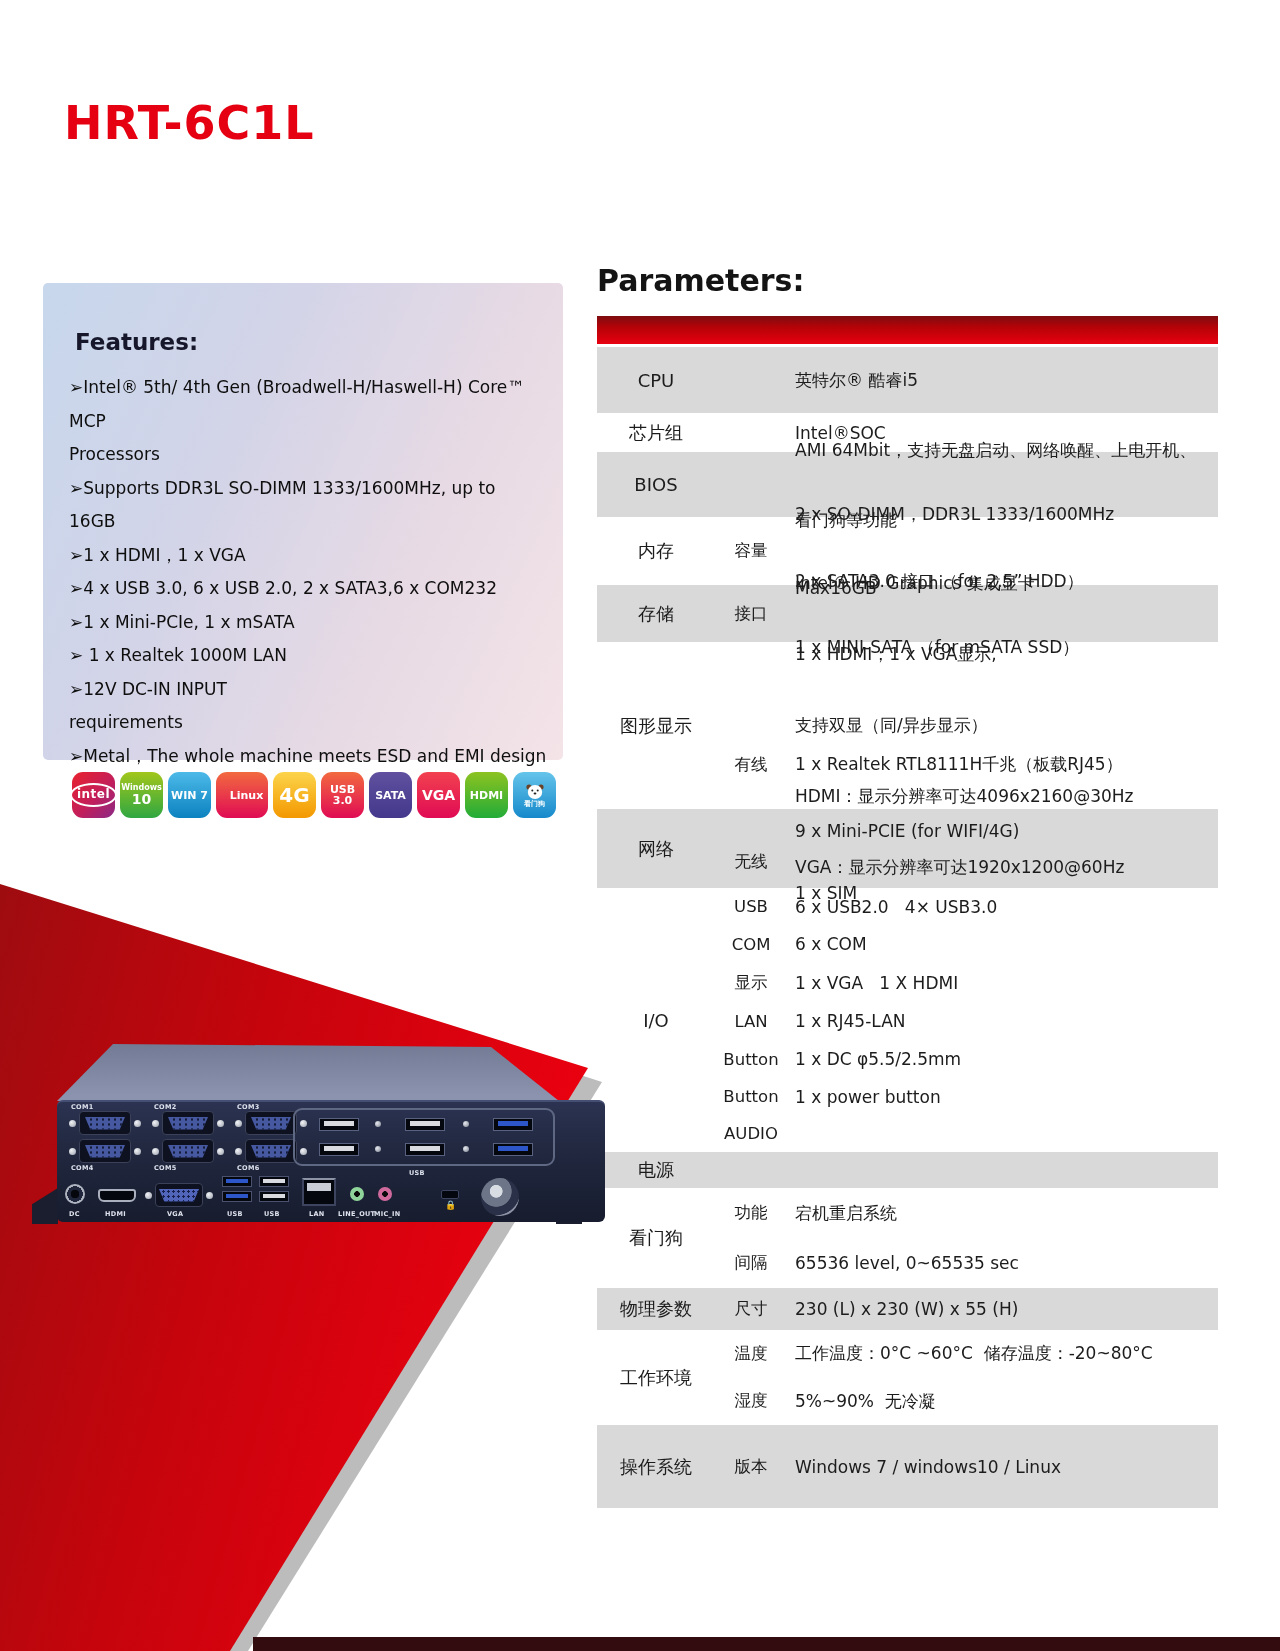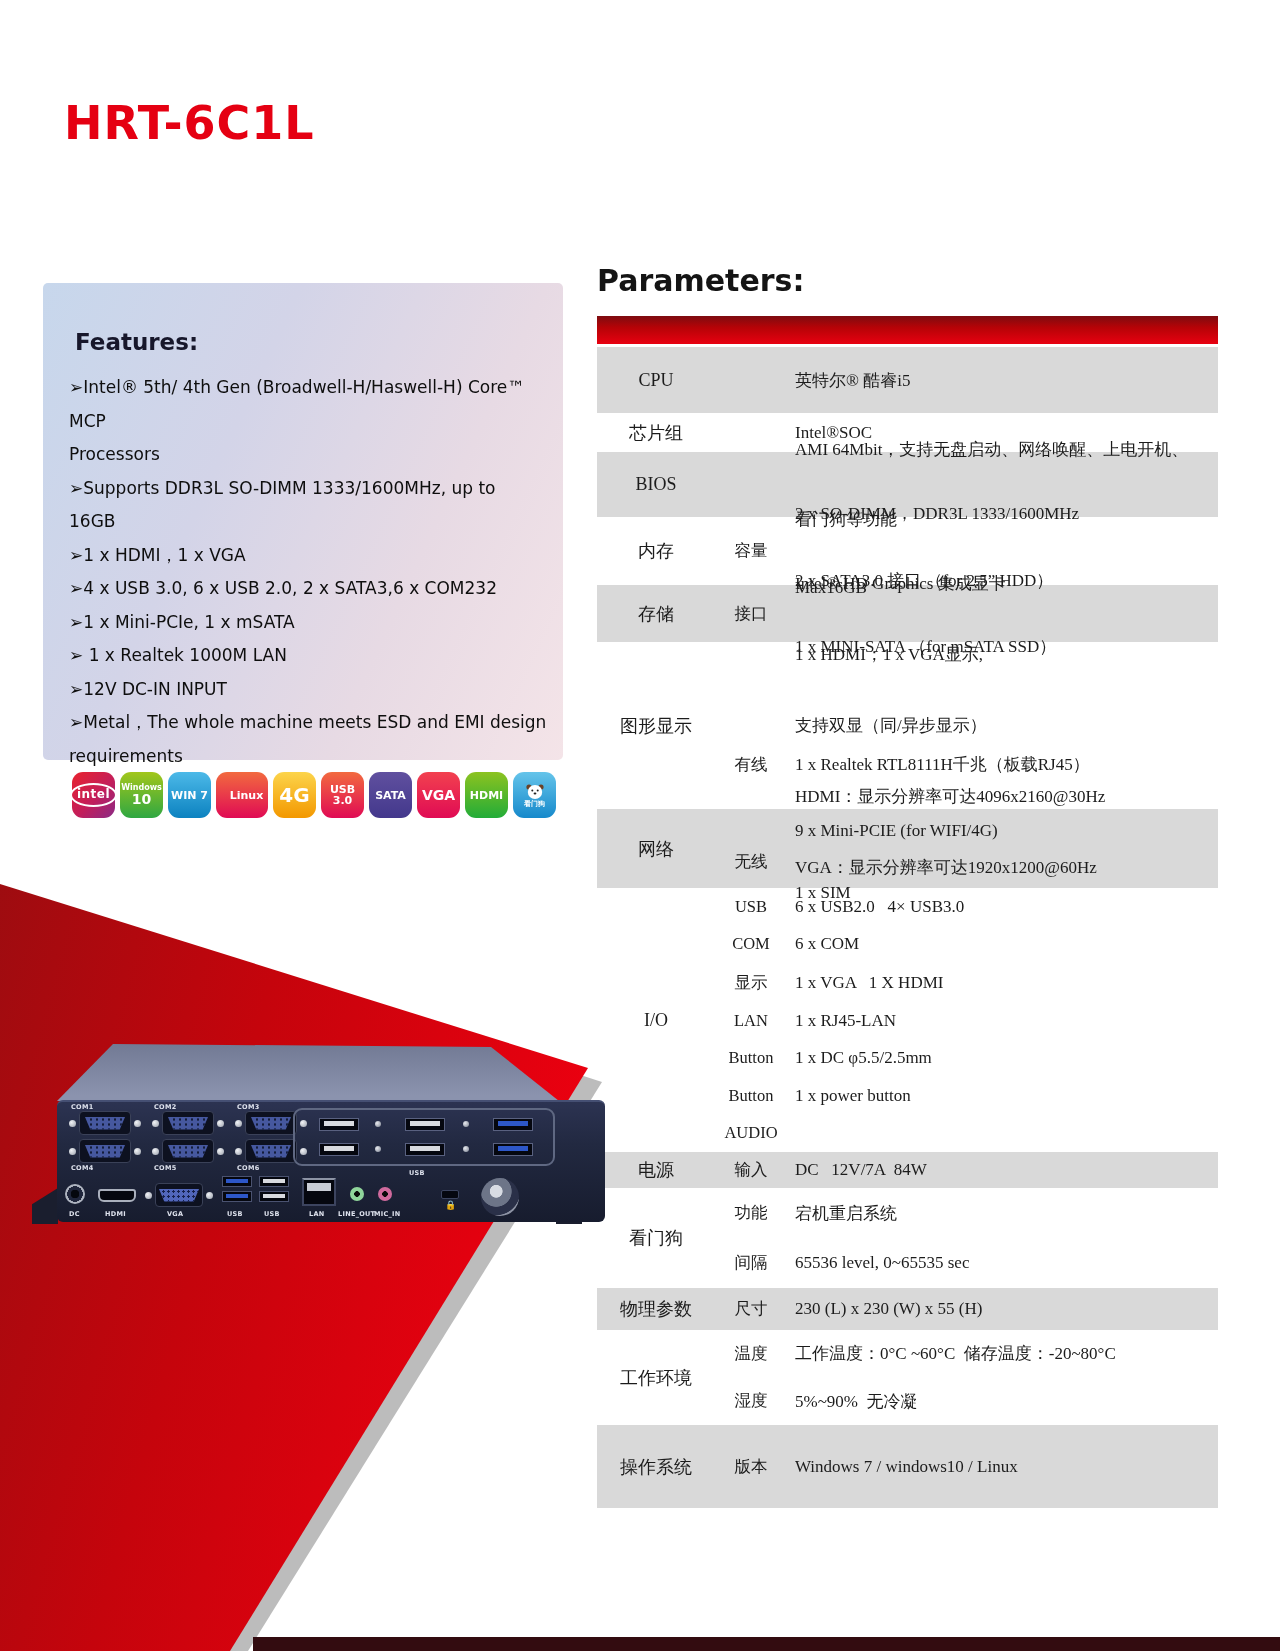--- a/index.html
+++ b/index.html
@@ -81,21 +81,21 @@
   .jack.pink{background:radial-gradient(circle,#0a0a0a 0 28%,#d06a9d 30%);}
   .klock{position:absolute;width:16px;height:7px;background:#05070f;border-radius:2px;border:1px solid #3c445f;}
   .klock-icon{position:absolute;font-size:9px;color:#cfd3dd;}
   .pwr-btn{position:absolute;width:38px;height:38px;border-radius:50%;
       background:radial-gradient(circle at 40% 35%,#d8dce3 0 18%,#6d7588 20% 45%,#2a3048 47% 70%,#8d93a4 72% 84%,#3a415c 86%);}
 
   
   .param-heading{position:absolute;left:597px;top:263px;z-index:1;font-size:30px;font-weight:800;color:#141414;}
   .param-redbar{position:absolute;left:597px;top:316px;width:621px;height:28px;z-index:1;
       background:linear-gradient(180deg,#7d0c10 0%,#b50307 40%,#e80010 100%);}
-  .param-table{position:absolute;left:597px;top:347px;width:621px;z-index:1;font-family:Liberation Serif, serif;}
+  .param-table{position:absolute;left:597px;top:347px;width:621px;z-index:1;}
   .p-row{display:flex;width:621px;box-sizing:border-box;color:#1c1c1c;}
   .p-row.shade{background:#d9d9d9;}
   .p-cat{width:118px;display:flex;align-items:center;justify-content:center;font-size:18px;flex-shrink:0;}
   .p-body{flex:1;display:flex;flex-direction:column;justify-content:center;min-width:0;}
   .p-body.spread{justify-content:space-around;}
   .p-sub-row{display:flex;align-items:center;}
   .p-sub{width:72px;text-align:center;font-size:16.5px;flex-shrink:0;}
   .p-val{flex:1;padding-left:8px;font-size:17px;white-space:pre-wrap;min-width:0;}
   .p-val.lh30 div{line-height:30px;}
   .p-val.lh34 div{line-height:34px;}
@@ -130,22 +130,22 @@
     <div class="features-heading">Features:</div>
     <div class="features-lines">
       <div class="f-line">➢Intel® 5th/ 4th Gen (Broadwell-H/Haswell-H) Core™ MCP</div>
       <div class="f-line">Processors</div>
       <div class="f-line">➢Supports DDR3L SO-DIMM 1333/1600MHz, up to 16GB</div>
       <div class="f-line">➢1 x HDMI，1 x VGA</div>
       <div class="f-line">➢4 x USB 3.0, 6 x USB 2.0, 2 x SATA3,6 x COM232</div>
       <div class="f-line">➢1 x Mini-PCIe, 1 x mSATA</div>
       <div class="f-line">➢ 1 x Realtek 1000M LAN</div>
       <div class="f-line">➢12V DC-IN INPUT</div>
+      <div class="f-line">requirements</div>
       <div class="f-line">➢Metal，The whole machine meets ESD and EMI design</div>
-      <div class="f-line">requirements</div>
     </div>
   </div>
 
   <div class="badges">
     <div class="badge bg-intel">
       <span class="intel-oval">intel</span>
     </div>
     <div class="badge bg-win10">
       <span class="b-sm">Windows</span>
       <span class="b-lg">10</span>
@@ -434,26 +434,20 @@
           <div class="p-val"><div>1 x power button</div></div>
         </div>
         <div class="p-sub-row">
           <div class="p-sub">AUDIO</div>
         </div>
       </div>
     </div>
 
     <div class="p-row shade" style="height:36px">
       <div class="p-cat">电源</div>
-      <div class="p-body">
-          <div class="p-sub-row">
-        <div class="p-sub">输入</div>
-        <div class="p-val"><div>DC   12V/7A  84W</div></div>
-      </div>
-        </div>
     </div>
 
     <div class="p-row" style="height:100px">
       <div class="p-cat">看门狗</div>
       <div class="p-body spread">
         <div class="p-sub-row">
           <div class="p-sub">功能</div>
           <div class="p-val"><div>宕机重启系统</div></div>
         </div>
         <div class="p-sub-row">

